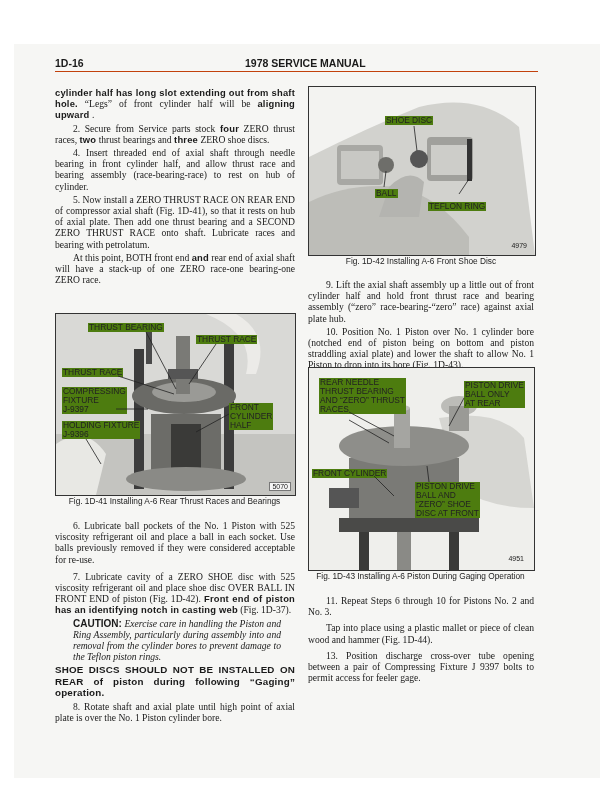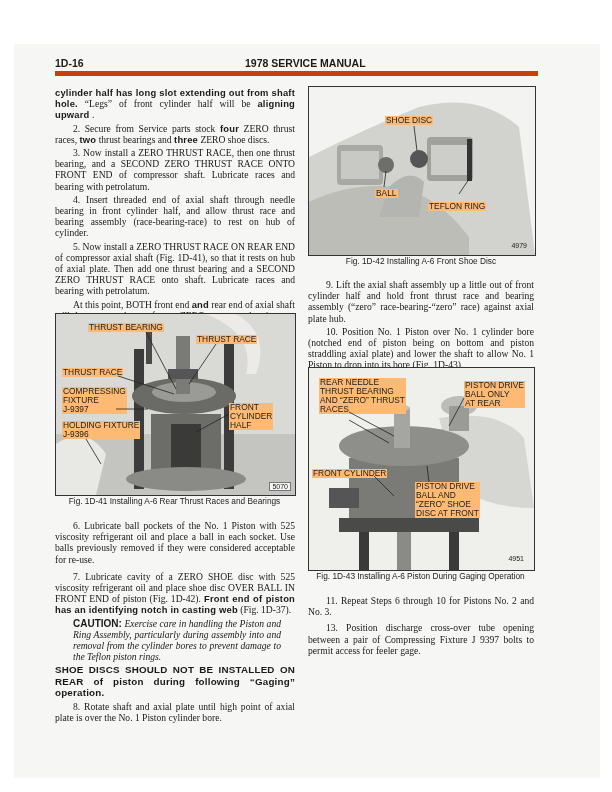--- a/index.html
+++ b/index.html
@@ -1,49 +1,48 @@
 <!DOCTYPE html>
 <html><head>
 <meta charset="utf-8">
 <style>
   html, body { margin:0; padding:0; }
   body { width:612px; height:792px; background:#ffffff; position:relative; overflow:hidden; font-family:"Liberation Serif", serif; color:#1a1a1a; }
   .page { position:absolute; left:14px; top:44px; width:586px; height:734px; background:#f6f6f4; }
-  .header { position:absolute; left:55px; top:57px; width:483px; height:14px; border-bottom:5px solid #c2410c; font-family:"Liberation Sans", sans-serif; font-weight:bold; font-size:10.5px; }
+  .header { position:absolute; left:55px; top:57px; width:483px; height:14px; border-bottom:1px solid #c2410c; font-family:"Liberation Sans", sans-serif; font-weight:bold; font-size:10.5px; }
   .header .pnum { position:absolute; left:0; top:0; }
   .header .ptitle { position:absolute; left:190px; top:0; }
   .col { position:absolute; font-size:9.6px; line-height:11.2px; text-align:justify; }
   .col p { margin:0 0 2px 0; text-indent:18px; }
   .col p.noind { text-indent:0; }
   .sans { font-family:"Liberation Sans", sans-serif; font-weight:bold; font-size:9.4px; letter-spacing:0.2px; }
   .left { left:55px; width:240px; }
   .right { left:308px; width:226px; }
   .caution { margin:4px 0 12px 0; padding-left:18px; padding-right:14px; font-style:italic; text-indent:0 !important; }
   .caution .lbl { font-family:"Liberation Sans", sans-serif; font-weight:bold; font-style:normal; font-size:10px; }
   .warn { margin:0 0 6px 0; text-indent:0 !important; font-size:9.8px; line-height:11.5px; }
   .fig { position:absolute; border:1px solid #333; overflow:hidden; background:#cfcfcc; }
   .fig .photo { position:absolute; left:0; top:0; right:0; bottom:0; }
-  .fig .lbl { position:absolute; font-family:"Liberation Sans", sans-serif; font-size:8.4px; line-height:9px; color:#222; background:#fdba74; padding:0 1px; white-space:pre; }
+  .fig .lbl { position:absolute; font-family:"Liberation Sans", sans-serif; font-size:8.4px; line-height:9px; color:#222; background:#4d7c0f; padding:0 1px; white-space:pre; }
   .fig .num { position:absolute; font-family:"Liberation Sans", sans-serif; font-size:7px; background:#f5f5f5; border:1px solid #777; padding:0 2px; }
   .cap { position:absolute; font-family:"Liberation Sans", sans-serif; font-size:8.3px; line-height:10px; text-align:center; color:#222; }
 </style>
 </head>
 <body>
 
 <div class="page"></div>
 
 <div class="header">
   <span class="pnum">1D-16</span>
   <span class="ptitle">1978 SERVICE MANUAL</span>
 </div>
 
 <div class="col left" style="top:87px;">
   <p class="noind"><span class="sans">cylinder half has long slot extending out from shaft hole.</span><span> “Legs” of front cylinder half will be </span><span class="sans">aligning upward</span><span> .</span></p>
   <p><span>2. Secure from Service parts stock </span><span class="sans">four</span><span> ZERO thrust races, </span><span class="sans">two</span><span> thrust bearings and </span><span class="sans">three</span><span> ZERO shoe discs.</span></p>
-  <p>3. Now install a ZERO THRUST RACE, then one thrust bearing, and a SECOND ZERO THRUST RACE ONTO FRONT END of compressor shaft. Lubricate races and bearing with petrolatum.</p>
   <p>4. Insert threaded end of axial shaft through needle bearing in front cylinder half, and allow thrust race and bearing assembly (race-bearing-race) to rest on hub of cylinder.</p>
   <p>5. Now install a ZERO THRUST RACE ON REAR END of compressor axial shaft (Fig. 1D-41), so that it rests on hub of axial plate. Then add one thrust bearing and a SECOND ZERO THRUST RACE onto shaft. Lubricate races and bearing with petrolatum.</p>
   <p><span>At this point, BOTH front end </span><span class="sans">and</span><span> rear end of axial shaft will have a stack-up of one ZERO race-one bearing-one ZERO race.</span></p>
 </div>
 
 <div class="fig" style="left:55px; top:313px; width:239px; height:181px;">
   <svg class="photo" width="239" height="181" viewBox="0 0 239 181">
     <rect width="239" height="181" fill="#d9d9d6"></rect>
     <rect x="0" y="120" width="239" height="61" fill="#c4c4c0"></rect>
     <rect x="78" y="35" width="10" height="140" fill="#3c3c3c"></rect>
@@ -161,14 +160,15 @@
       <line x1="65" y1="108" x2="85" y2="128"></line>
       <line x1="120" y1="114" x2="118" y2="98"></line>
     </g>
   </svg>
   <span class="num" style="right:8px; bottom:8px; border:none; background:transparent;">4951</span>
 </div>
 <div class="cap" style="left:308px; top:571px; width:225px;">Fig. 1D-43 Installing A-6 Piston During Gaging Operation</div>
 
 <div class="col right" style="top:595px;">
   <p style="margin-bottom:5px;">11. Repeat Steps 6 through 10 for Pistons No. 2 and No. 3.</p>
+  <p style="margin-bottom:5px;">Tap into place using a plastic mallet or piece of clean wood and hammer (Fig. 1D-44).</p>
   <p style="margin-bottom:5px;">13. Position discharge cross-over tube opening between a pair of Compressing Fixture J 9397 bolts to permit access for feeler gage.</p>
 </div>
 
 </body></html>

